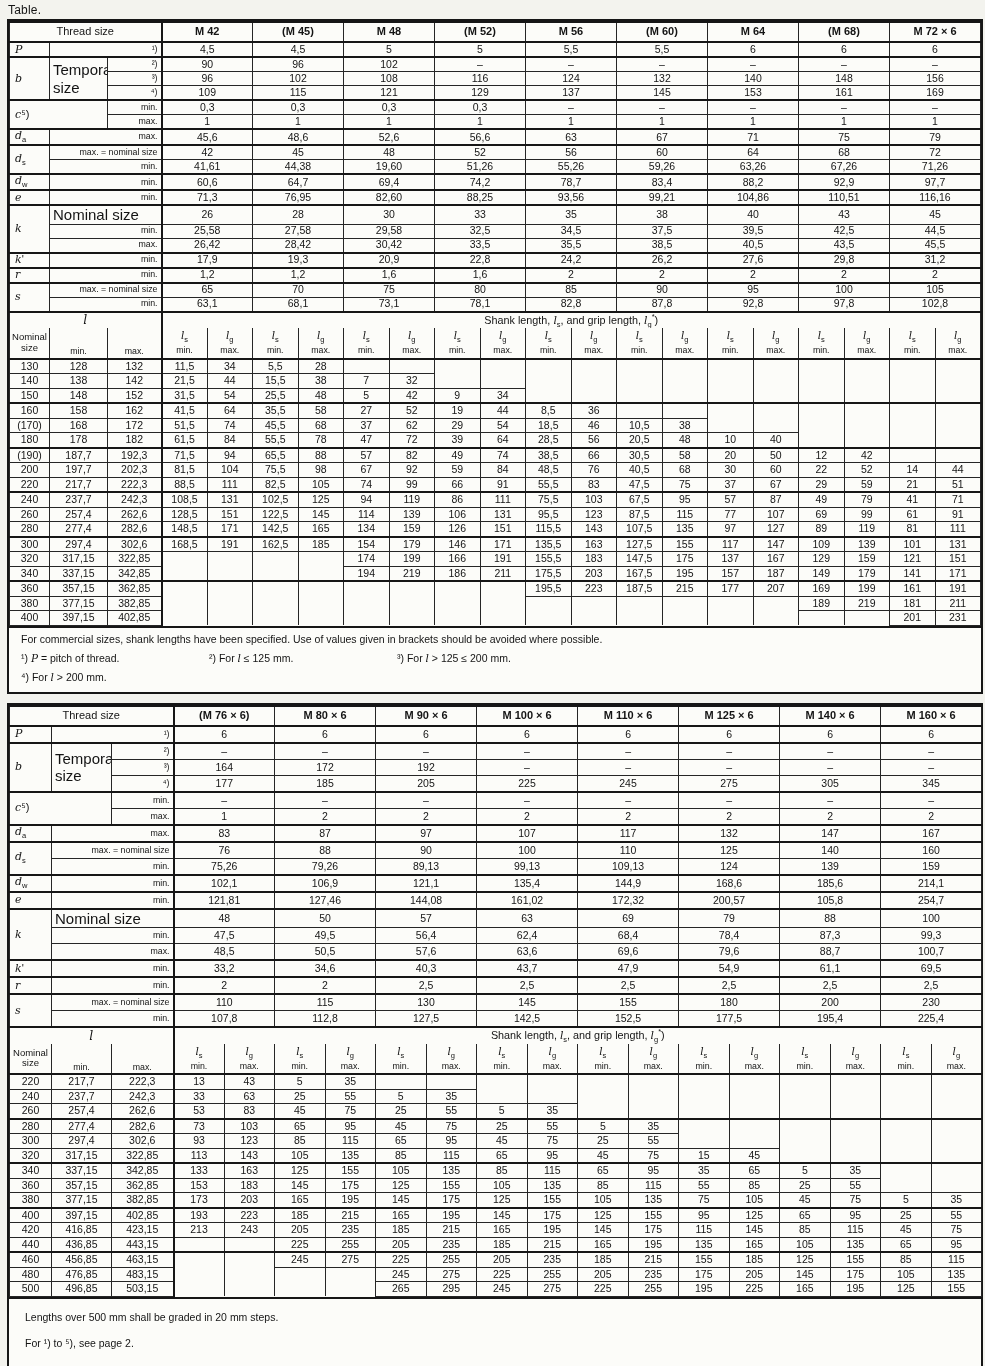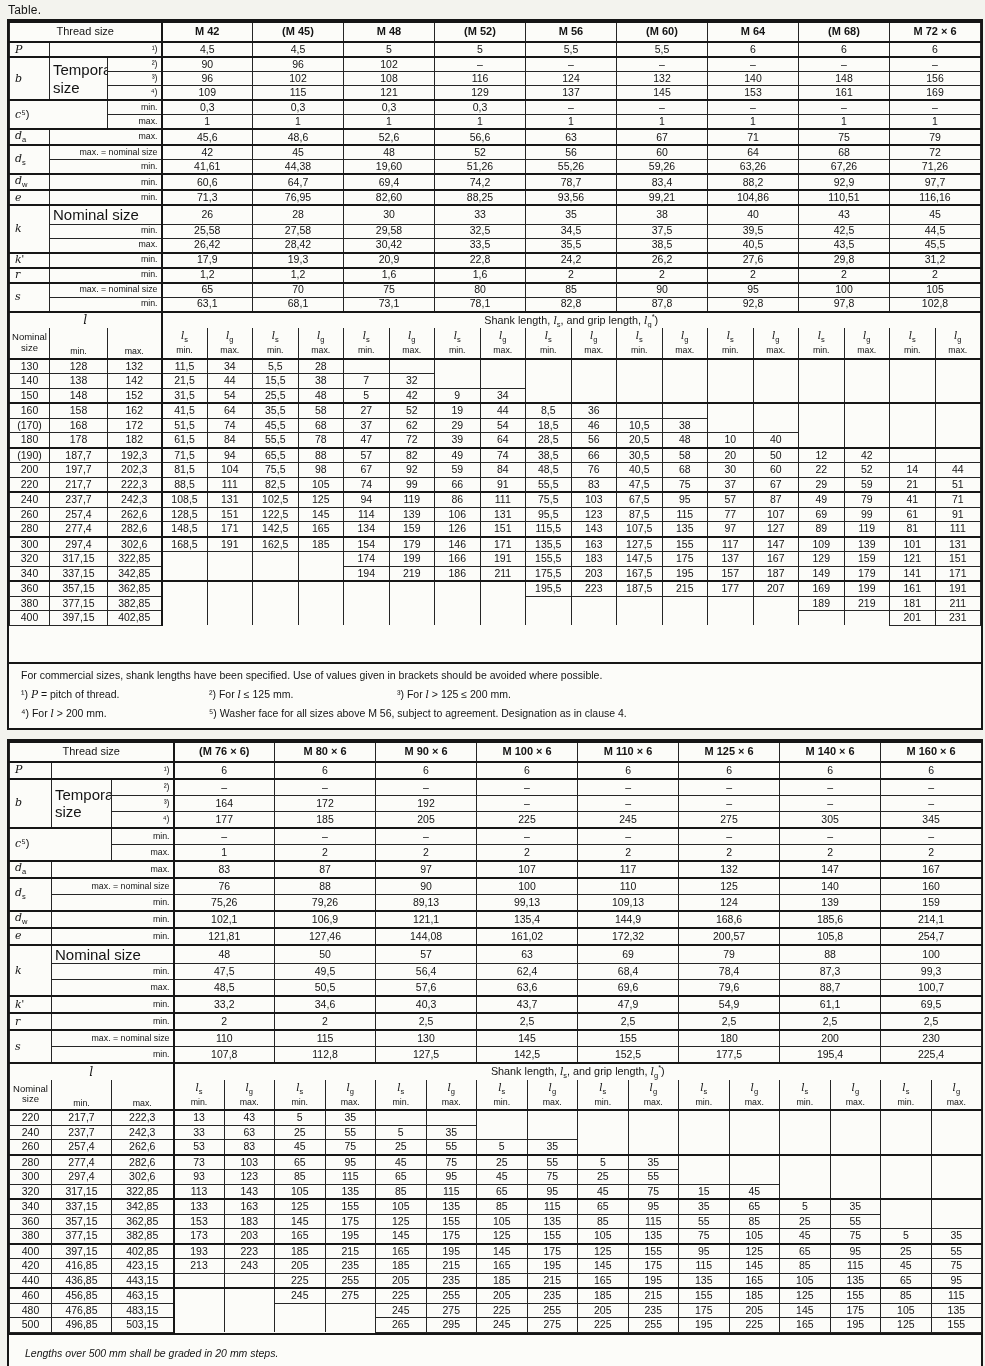--- a/index.html
+++ b/index.html
@@ -26,26 +26,26 @@
   tbody.shank tr.sec td{border-top:2px solid #161616;}
   td.lhead{font-size:12.5px;height:15px;}
   td.stitle{font-size:10.8px;height:15px;}
   td.nomh{font-size:9.5px;white-space:normal;line-height:1.15;vertical-align:middle;}
   td.subh{font-size:8.8px;vertical-align:bottom;padding-bottom:1px;}
   td.lsh{font-size:10.5px;height:16px;vertical-align:top;padding-top:2px;}
   td.mmh{font-size:8.8px;height:13px;}
   tbody.shank td.f{border-top:1px solid #262626;border-bottom:1px solid #262626;}
   tbody.shank td.e{border-top:none;border-bottom:none;}
   tbody.shank td{height:13.5px;}
-  .notes{border-top:2px solid #161616;padding:5px 10px 9px 12px;font-size:10.5px;margin-top:36px;}
+  .notes{border-top:2px solid #161616;padding:5px 10px 9px 12px;font-size:10.5px;}
   .notes .r{display:flex;margin-top:7px;}
   .notes .r span{flex:0 0 188px;}
   .notes .r span:last-child{flex:1 1 auto;}
   .footer{border-top:2px solid #161616;padding:12px 12px 16px 16px;font-size:10.5px;}
-  .footer p{margin:0 0 14px 0;font-style:italic;}
+  .footer p{margin:0 0 14px 0;}
 </style>
 </head>
 <body>
 
 <div class="page">
   <div class="doc-title">Table.</div>
 
   <div class="wrap">
     <div id="t1-mount">
         <table class="grid">
@@ -783,21 +783,20 @@
       </div>
     <div class="notes">
       <div>For commercial sizes, shank lengths have been specified. Use of values given in brackets should be avoided where possible.</div>
       <div class="r" id="t1-notes-r2">
           <span>¹)  <i class="mi">P</i> = pitch of thread.</span>
           <span>²)  For <i class="mi">l</i> ≤ 125 mm.</span>
           <span>³)  For <i class="mi">l</i> &gt; 125 ≤ 200 mm.</span>
         </div>
       <div class="r" id="t1-notes-r3">
           <span>⁴)  For <i class="mi">l</i> &gt; 200 mm.</span>
-          <span>⁵)  Washer face for all sizes above M 56, subject to agreement. Designation as in clause 4.</span>
         </div>
     </div>
   </div>
 
   <div class="wrap t2">
     <div id="t2-mount">
         <table class="grid">
           <colgroup>
             <col style="width: 42px;">
             <col style="width: 60px;">

